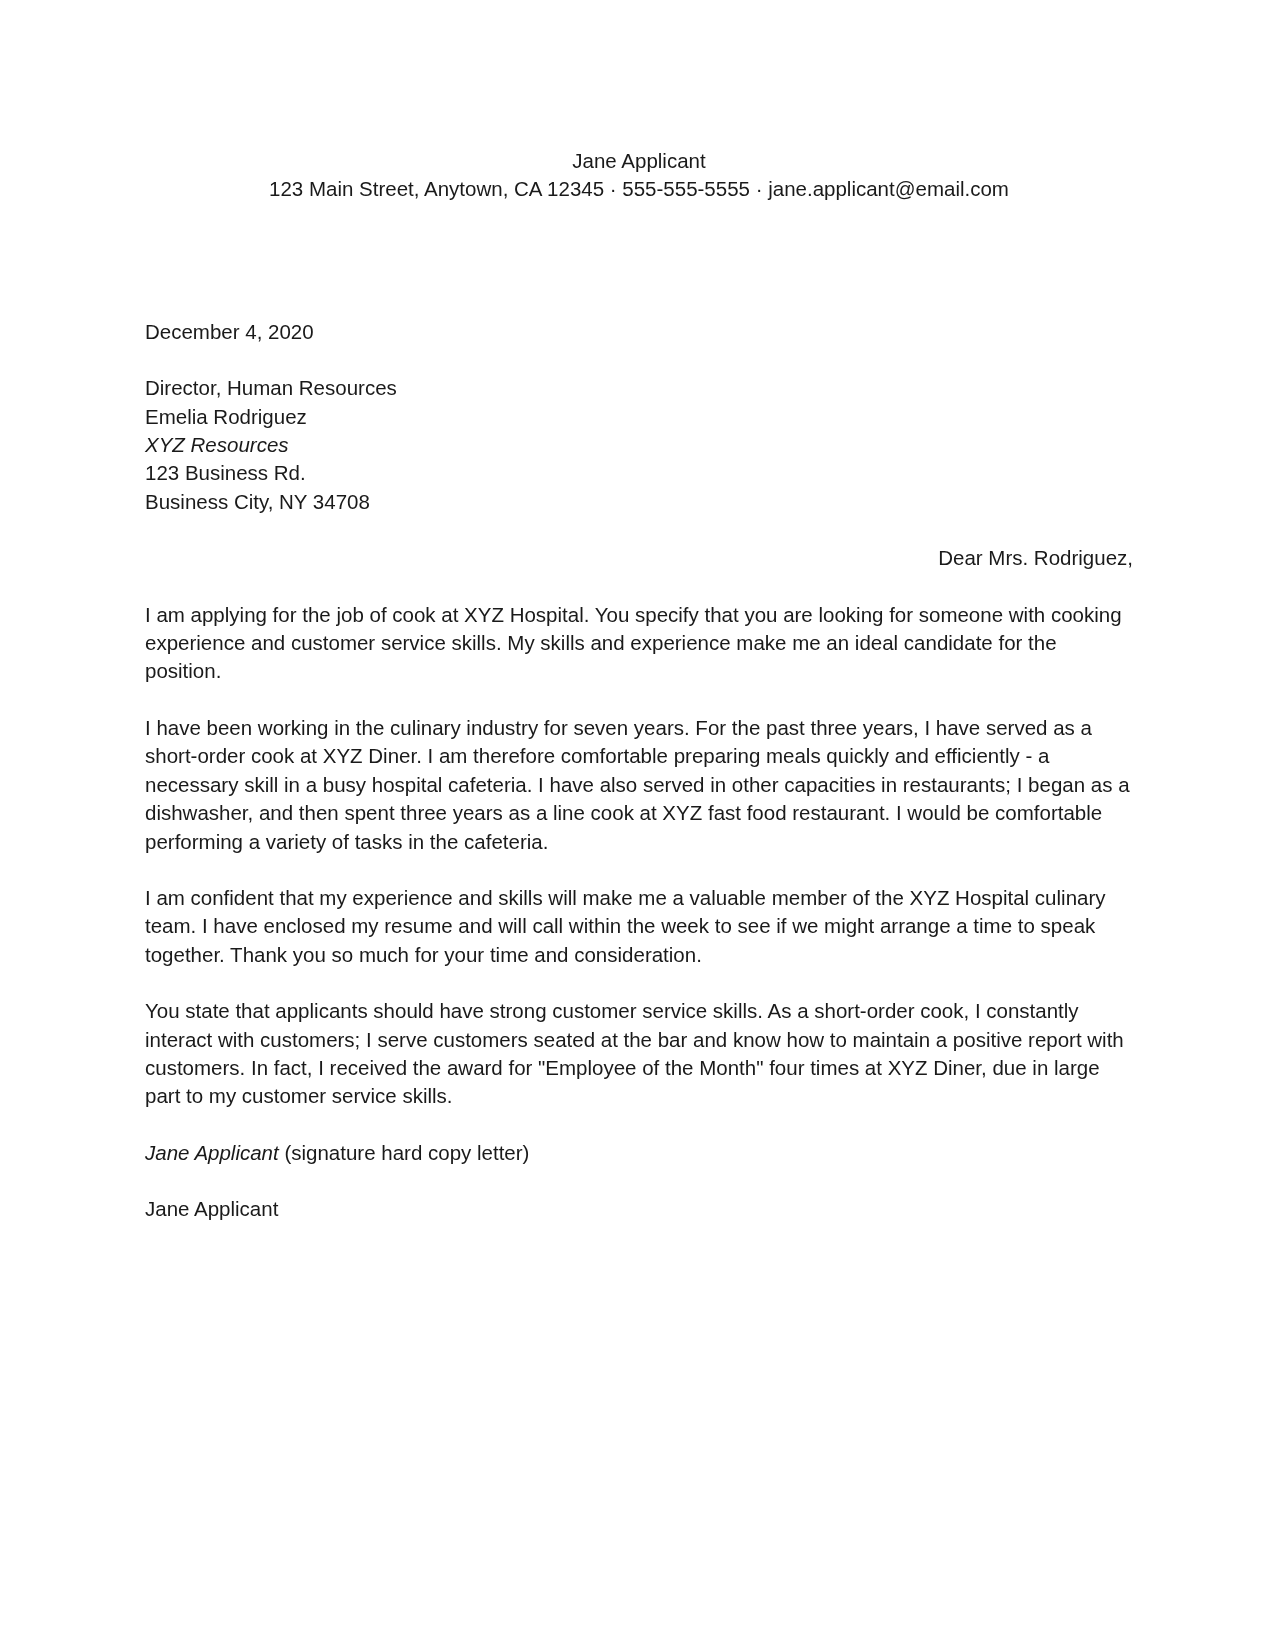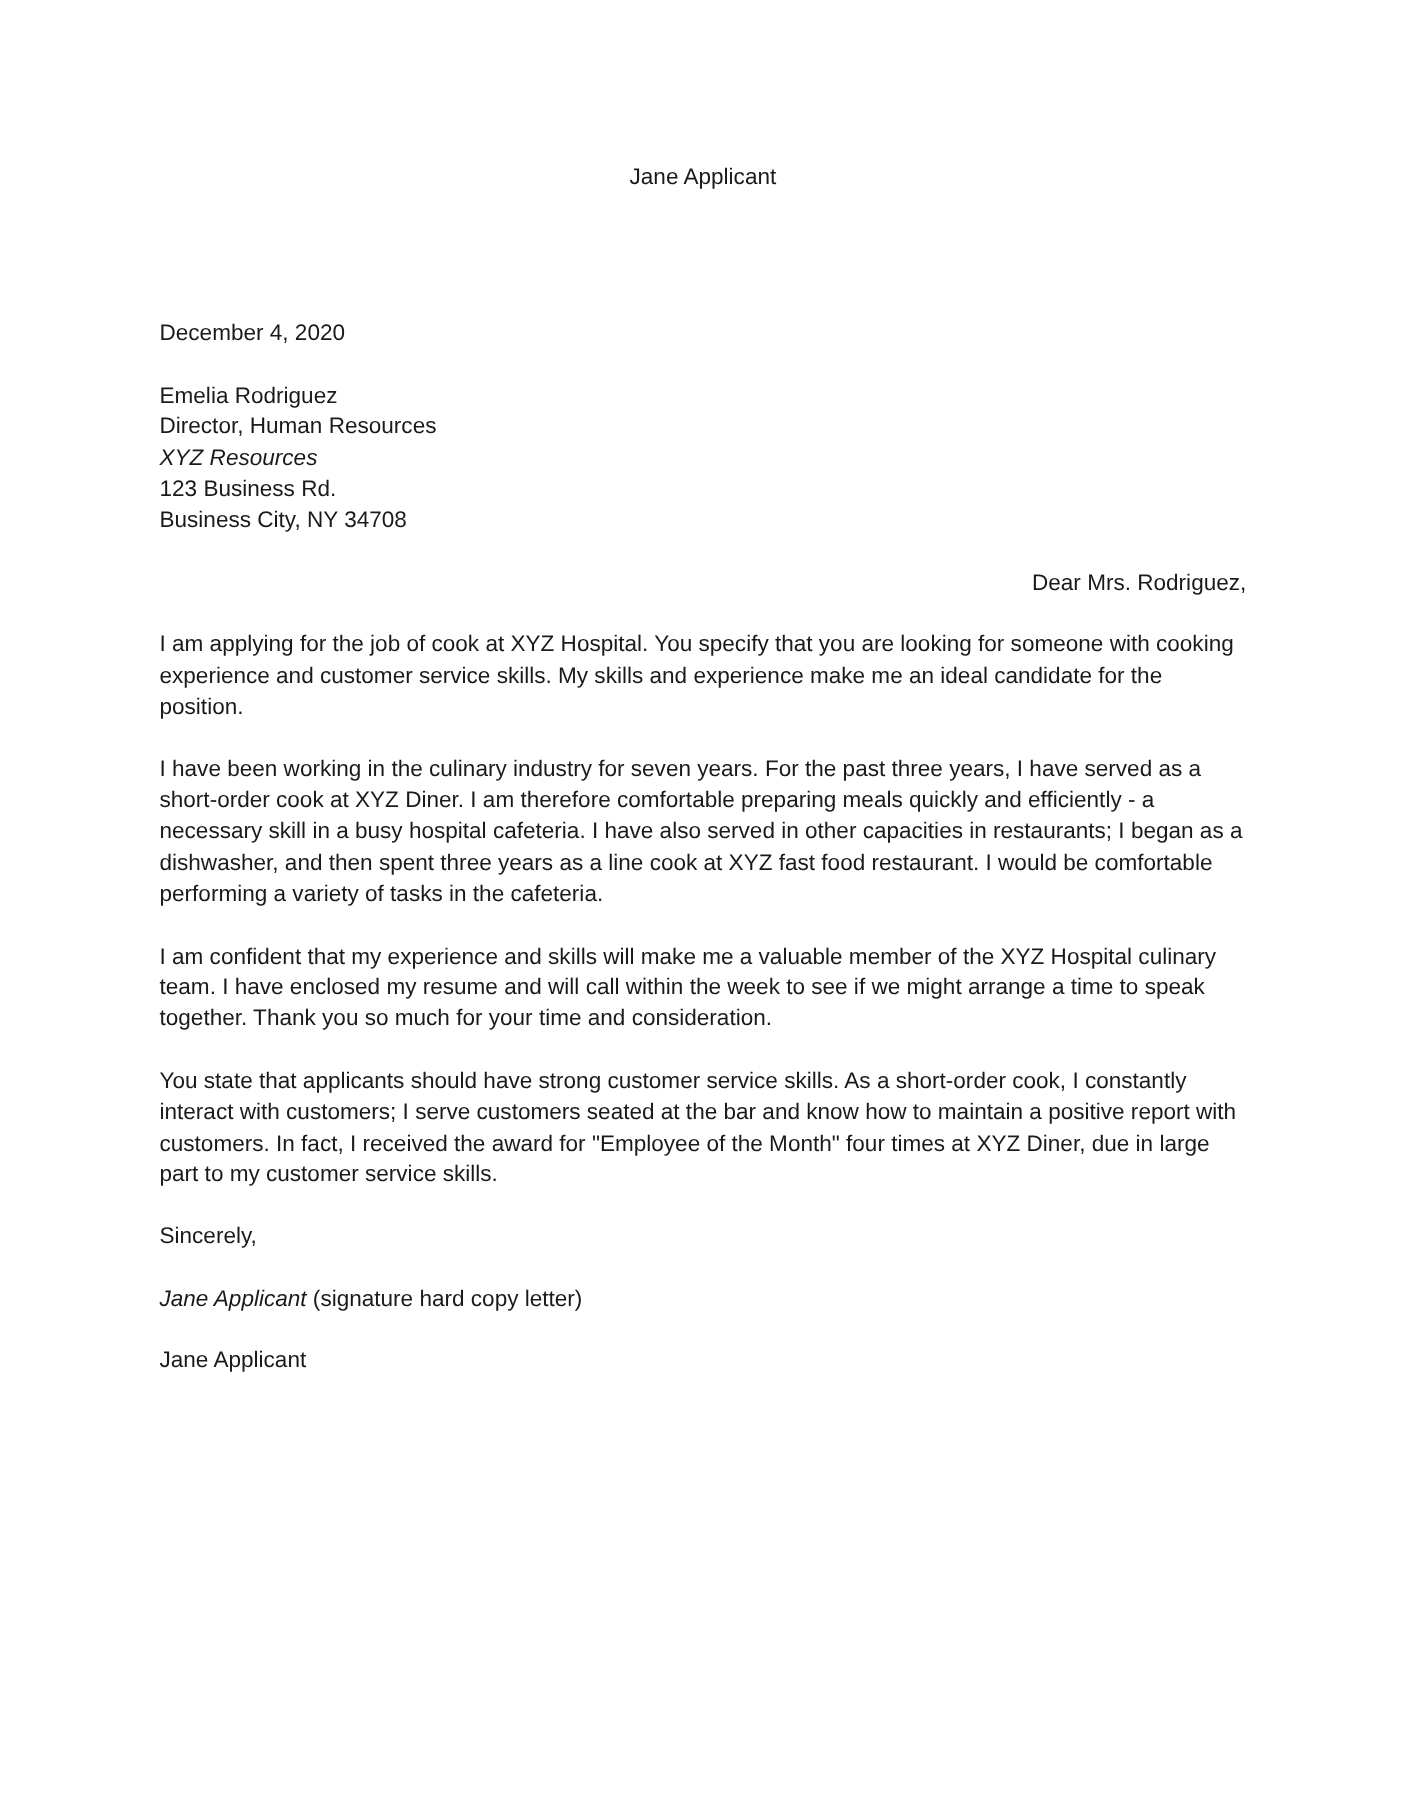--- a/index.html
+++ b/index.html
@@ -32,42 +32,42 @@
   .typed-name { margin-top: 28px; }
   .italic { font-style: italic; }
 </style>
 </head>
 <body>
 
 <div class="page">
 
   <div class="letter-head">
     <div class="sender-name">Jane Applicant</div>
+    <div class="sender-contact">123 Main Street, Anytown, CA 12345 · 555-555-5555 · jane.applicant@email.com</div>
   </div>
 
   <div class="letter-date">December 4, 2020</div>
 
   <div class="recipient-block">
+    <div>Director, Human Resources</div>
     <div>Emelia Rodriguez</div>
-    <div>Director, Human Resources</div>
     <div class="italic">XYZ Resources</div>
     <div>123 Business Rd.</div>
     <div>Business City, NY 34708</div>
   </div>
 
   <div class="salutation">Dear Mrs. Rodriguez,</div>
 
   <div>
     <p class="body-paragraph first">I am applying for the job of cook at XYZ Hospital. You specify that you are looking for someone with cooking experience and customer service skills. My skills and experience make me an ideal candidate for the position.</p>
     <p class="body-paragraph">I have been working in the culinary industry for seven years. For the past three years, I have served as a short-order cook at XYZ Diner. I am therefore comfortable preparing meals quickly and efficiently - a necessary skill in a busy hospital cafeteria. I have also served in other capacities in restaurants; I began as a dishwasher, and then spent three years as a line cook at XYZ fast food restaurant. I would be comfortable performing a variety of tasks in the cafeteria.</p>
     <p class="body-paragraph">I am confident that my experience and skills will make me a valuable member of the XYZ Hospital culinary team. I have enclosed my resume and will call within the week to see if we might arrange a time to speak together. Thank you so much for your time and consideration.</p>
     <p class="body-paragraph">You state that applicants should have strong customer service skills. As a short-order cook, I constantly interact with customers; I serve customers seated at the bar and know how to maintain a positive report with customers. In fact, I received the award for "Employee of the Month" four times at XYZ Diner, due in large part to my customer service skills.</p>
   </div>
 
-  <div class="closing">Sincerely,</div>
 
   <div class="signature-line">
     <span class="italic">Jane Applicant</span><span> (signature hard copy letter)</span>
   </div>
 
   <div class="typed-name">Jane Applicant</div>
 
 </div>
 
 </body></html>

